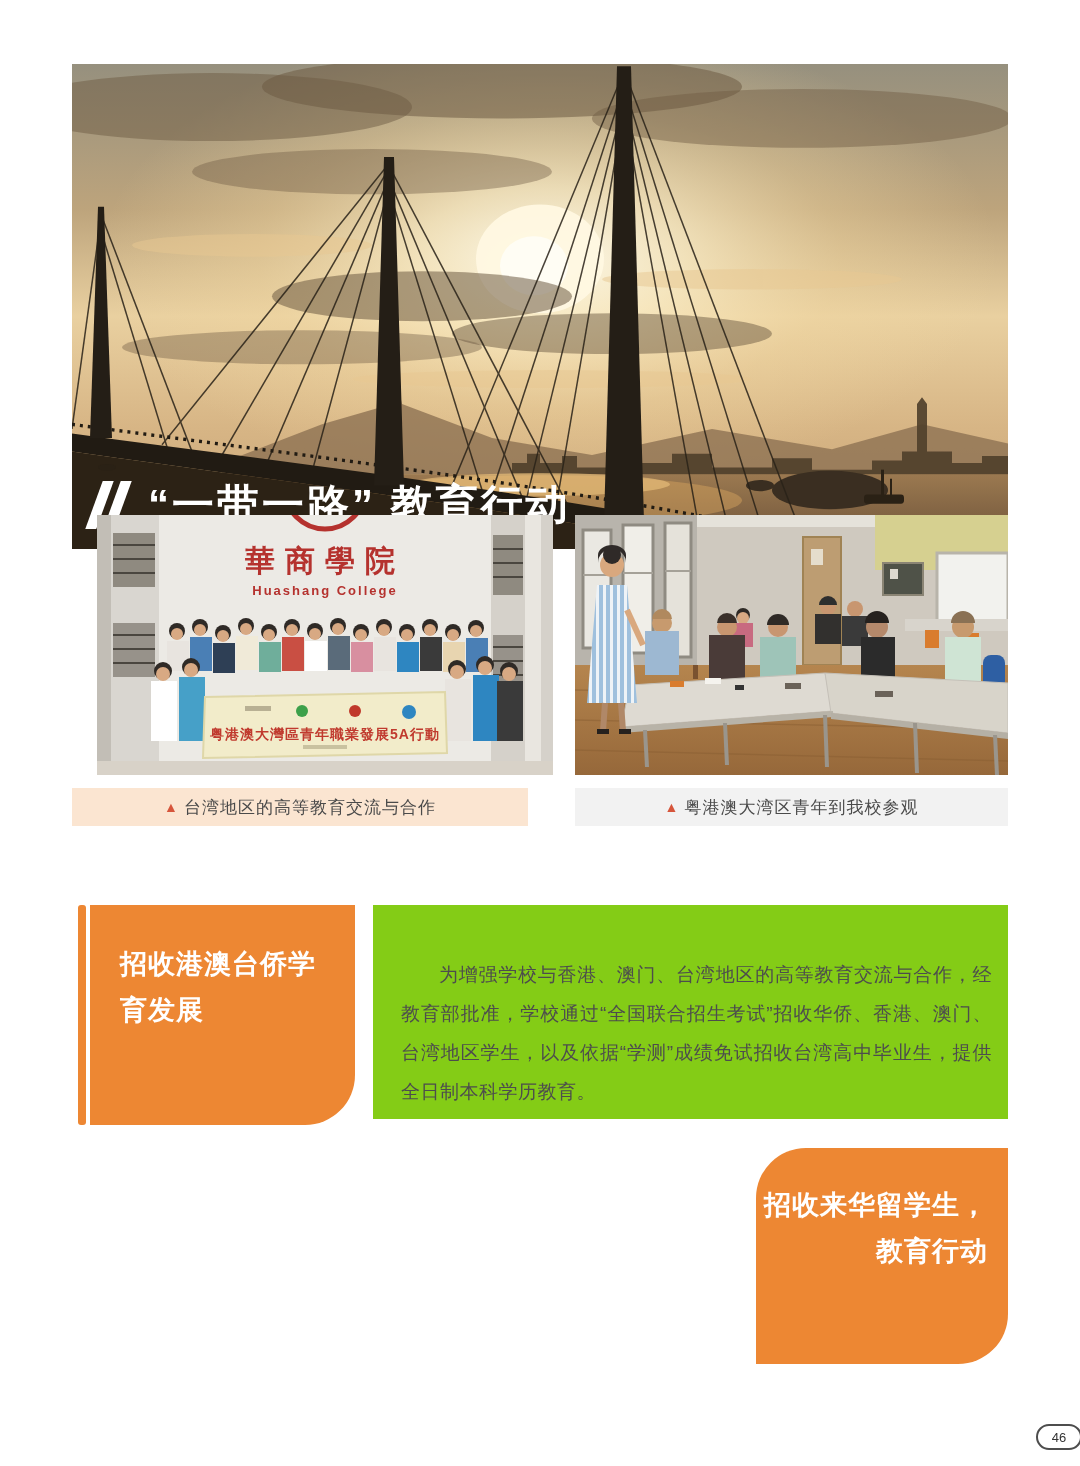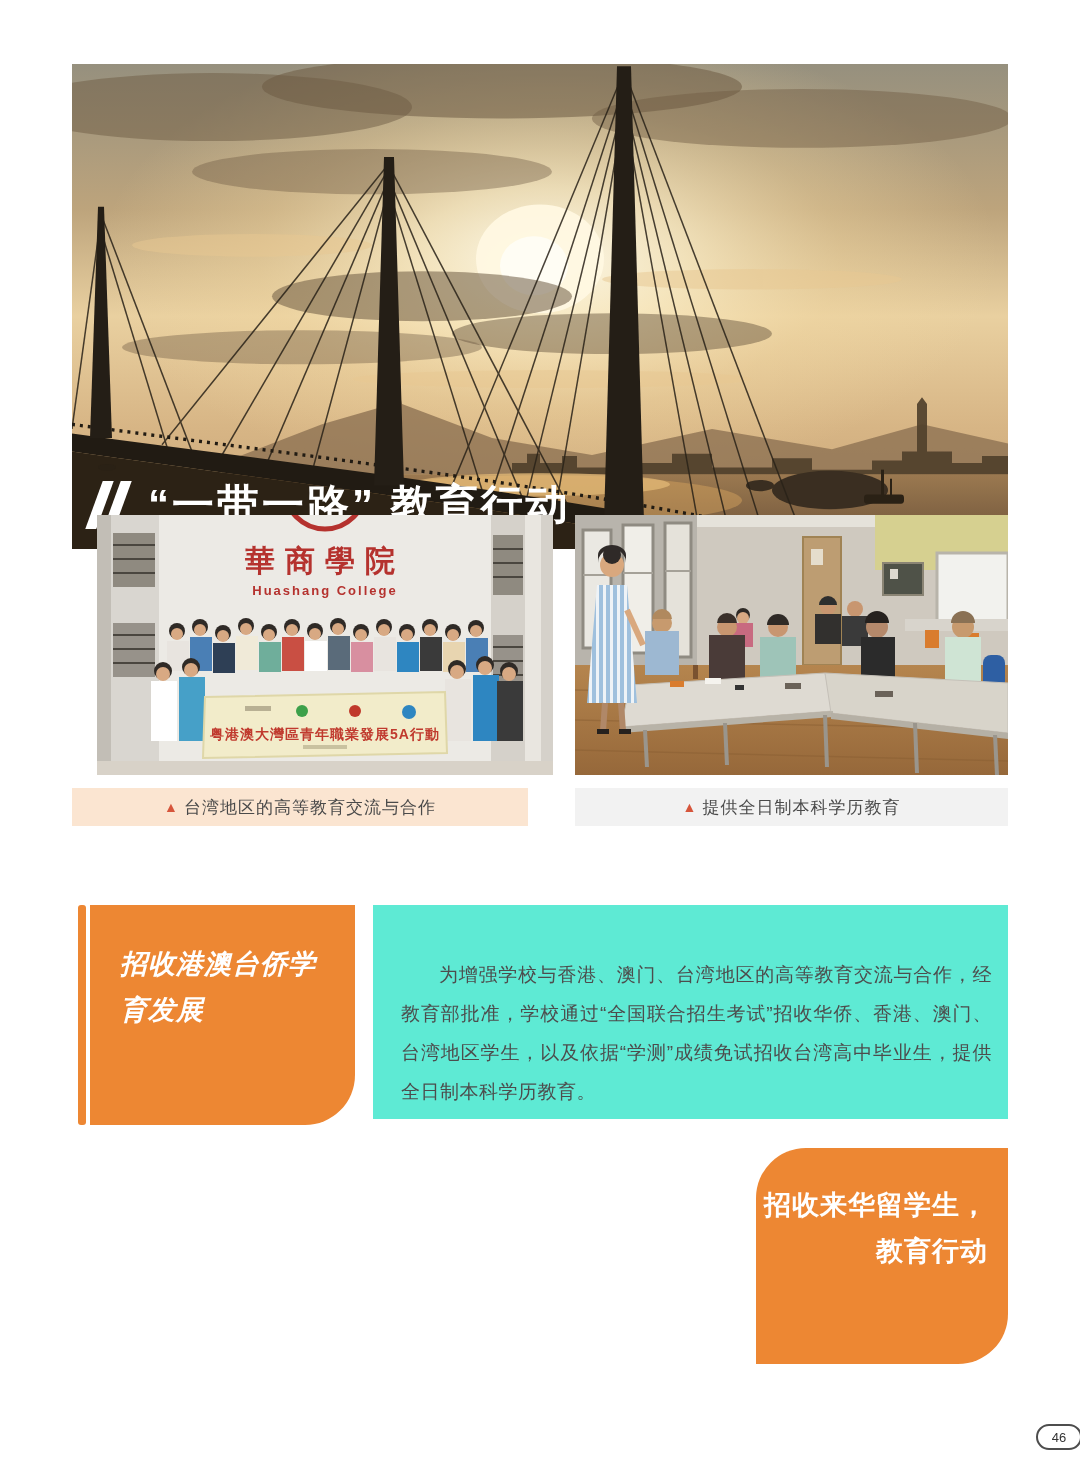--- a/index.html
+++ b/index.html
@@ -19,26 +19,26 @@
   .photo-left{left:72px;top:515px;width:456px;height:260px;padding-left:25px;}
   .photo-right{left:575px;top:515px;width:433px;height:260px;}
   .caption{height:38px;display:flex;align-items:center;justify-content:center;
            font-size:17px;color:#4a4a4a;letter-spacing:1px;}
   .caption-left{left:72px;top:788px;width:456px;background:#fbe5d1;}
   .caption-right{left:575px;top:788px;width:433px;background:#f2f2f2;}
   .marker{color:#d6553b;font-size:14px;margin-right:5px;line-height:1;}
   
   .accent-strip{left:78px;top:905px;width:8px;height:220px;background:#ed8733;border-radius:3px;}
   .orange-box{background:#ed8733;color:#fff;}
-  .orange-1{left:90px;top:905px;width:265px;height:220px;border-radius:0 0 50px 0;padding:0;font-style:italic;}
+  .orange-1{left:90px;top:905px;width:265px;height:220px;border-radius:0 0 50px 0;padding:0;}
   .orange-1 .h-lines{position:absolute;left:30px;top:36px;}
   .orange-2{left:756px;top:1148px;width:252px;height:216px;border-radius:50px 0 50px 0;}
   .orange-2 .h-lines{position:absolute;right:20px;top:34px;text-align:right;}
   .h-lines{font-size:27px;font-weight:700;line-height:46px;letter-spacing:1px;white-space:nowrap;}
-  .gray-box{background:#5eead4;color:#4d4d4d;}
+  .gray-box{background:#84cc16;color:#4d4d4d;}
   .gray-1{left:373px;top:905px;width:635px;height:214px;}
   .gray-1 p{margin:0;padding:50px 16px 0 28px;}
   .gray-2{left:72px;top:1148px;width:671px;height:212px;}
   .gray-2 p{margin:0;padding:40px 30px 0 40px;}
   .gray-box p{font-size:19px;line-height:39px;text-align:justify;text-indent:2em;letter-spacing:.5px;}
   
   .page-num{left:1036px;top:1424px;width:42px;height:22px;border:2px solid #4d4d4d;border-radius:13px;
             display:flex;align-items:center;justify-content:center;font-size:13px;color:#333;}
 </style>
 </head>
@@ -352,21 +352,21 @@
         <line x1="52" y1="95" x2="68" y2="130" stroke="#d9a87e" stroke-width="6"></line>
         <line x1="30" y1="188" x2="28" y2="216" stroke="#b08868" stroke-width="6"></line>
         <line x1="46" y1="188" x2="48" y2="216" stroke="#b08868" stroke-width="6"></line>
         <rect x="22" y="214" width="12" height="5" fill="#26211e"></rect>
           <rect x="44" y="214" width="12" height="5" fill="#26211e"></rect>
       </g>
     </svg>
   </div>
   <div class="abs caption caption-right">
     <span class="marker">▲</span>
-    <span>提供全日制本科学历教育</span>
+    <span>粤港澳大湾区青年到我校参观</span>
   </div>
 
   <div class="abs accent-strip"></div>
   <div class="abs orange-box orange-1">
     <div class="h-lines">
       <div>招收港澳台侨学</div>
       <div>育发展</div>
     </div>
   </div>
   <div class="abs gray-box gray-1">

